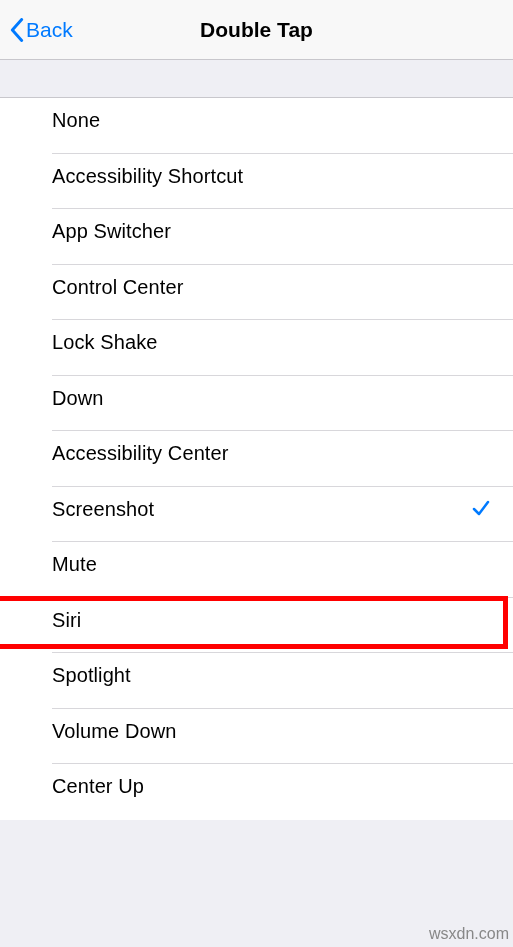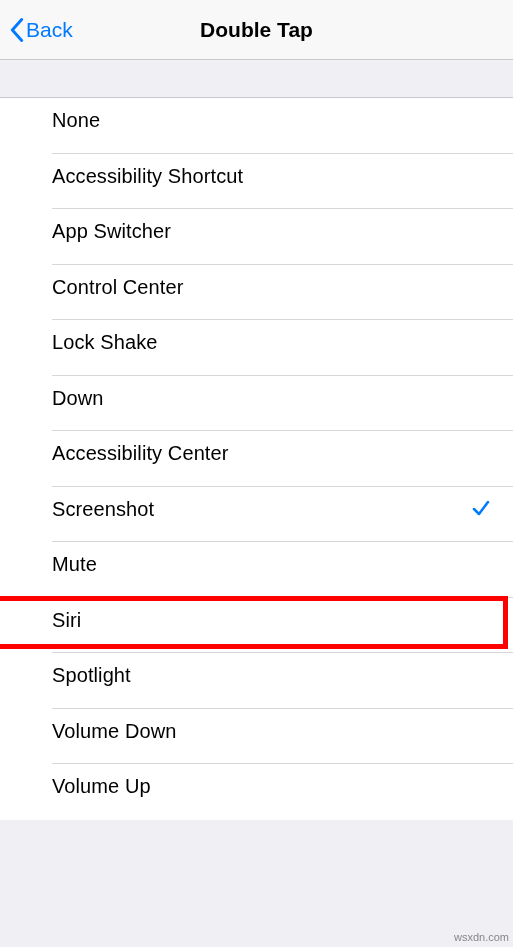--- a/index.html
+++ b/index.html
@@ -78,21 +78,21 @@
     .row.selected .check { display: block; }
     .highlight {
       position: absolute;
       border: 5px solid #f00;
       pointer-events: none;
     }
     .watermark {
       position: absolute;
       right: 4px;
       bottom: 4px;
-      font-size: 11px;
+      font-size: 16px;
       color: #888;
     }
   </style>
 </head>
 <body>
 
 <div class="navbar">
   <div class="back-btn">
     <span class="chev">
       <svg width="14" height="24" viewBox="0 0 12 20">
@@ -140,19 +140,19 @@
     <div class="row">
       <span class="row-label">Siri</span>
     </div>
     <div class="row">
       <span class="row-label">Spotlight</span>
     </div>
     <div class="row">
       <span class="row-label">Volume Down</span>
     </div>
     <div class="row no-sep">
-      <span class="row-label">Volume Up</span>
+      <span class="row-label">Center Up</span>
     </div>
   </div>
 
 <div class="highlight" id="hl" style="left: -5px; top: 595.5px; width: 513px; height: 53.5px;"></div>
 
 <div class="watermark">wsxdn.com</div>
 
 </body></html>

